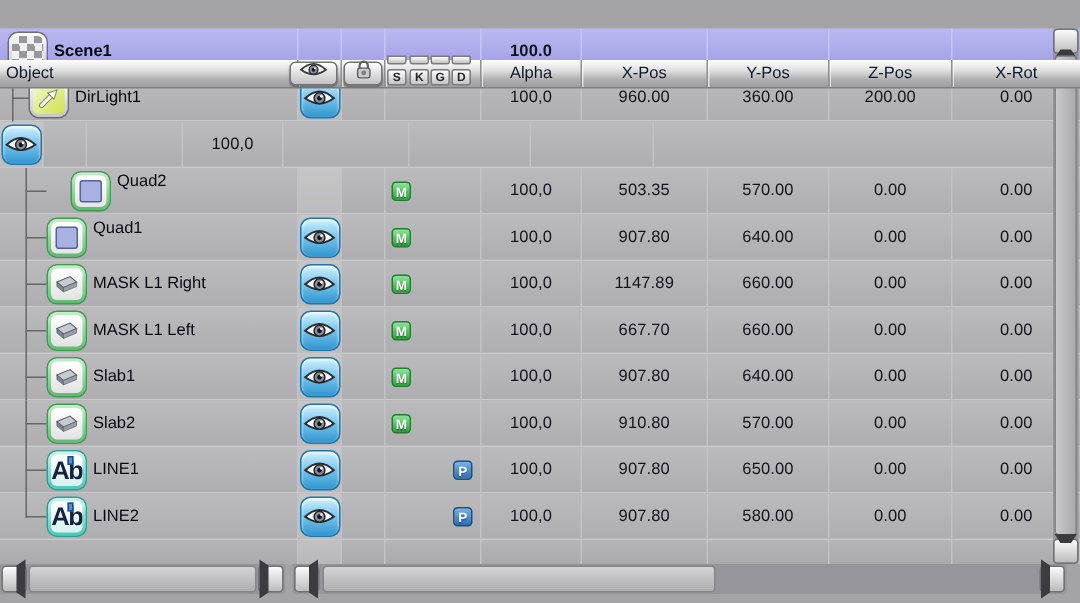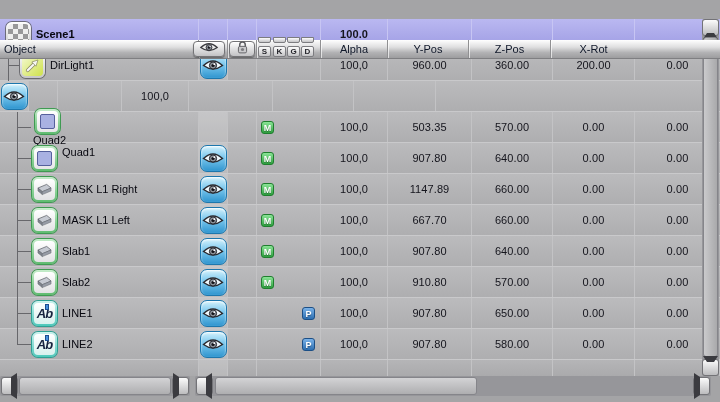--- a/index.html
+++ b/index.html
@@ -49,21 +49,21 @@
   .ring-teal{background:linear-gradient(#cdf3ef,#4cc8ba);box-shadow:0 0 0 1px #2da093;}
   .obj-icon .in{width:100%;height:100%;border-radius:4px;overflow:hidden;position:relative;
                 display:flex;align-items:center;justify-content:center;}
   .in.checker{background:repeating-conic-gradient(#98989a 0% 25%, #efefef 0% 50%) 0 0 / 10px 10px;}
   .in.checker-blue{background:repeating-conic-gradient(#82aec8 0% 25%, #eaf5fb 0% 50%) 0 0 / 10px 10px;}
   .in.dirlight{background:linear-gradient(135deg,#f4f9d4,#cfe24a);}
   .in.quadface{background:linear-gradient(#ffffff,#e6e6e8);}
   .in.quadface .sq{width:13px;height:13px;background:#a9b1e2;border:1px solid #55609c;border-radius:2px;}
   .in.slabface{background:linear-gradient(#ffffff,#e2e2e4);}
   .in.textface{background:linear-gradient(#ffffff,#d8f1ee);}
-  .ab{font-size:13px;font-weight:700;color:#17233e;line-height:1;letter-spacing:-1px;font-style:italic;}
+  .ab{font-size:17px;font-weight:700;color:#17233e;line-height:1;letter-spacing:-1px;}
   .pin{position:absolute;top:1px;left:11px;width:4px;height:6px;background:#4a90dc;border:1px solid #1c4e90;box-sizing:border-box;}
   
   .eye-ic{width:27px;height:27px;border-radius:7px;box-sizing:border-box;
           background:linear-gradient(#d2f1fc,#7cc8ee 45%,#2f95cf);border:1px solid #1d77ad;
           box-shadow:inset 0 1px 2px rgba(255,255,255,.95);
           display:flex;align-items:center;justify-content:center;}
   
   .badge{position:absolute;top:9px;width:13px;height:13px;border-radius:3px;box-sizing:border-box;
          font-size:9px;font-weight:700;color:#fff;display:flex;align-items:center;justify-content:center;
          text-shadow:0 1px 1px rgba(0,0,0,.35);}
@@ -109,20 +109,21 @@
 <body>
 
 <div class="panel">
 
   <div class="hdr">
     <div class="hcell w-obj">Object</div>
     <div class="hcell w-eye"></div>
     <div class="hcell w-lock"></div>
     <div class="hcell w-skgd"></div>
     <div class="hcell w-alpha">Alpha</div>
+    <div class="hcell w-x">X-Pos</div>
     <div class="hcell w-y">Y-Pos</div>
     <div class="hcell w-z">Z-Pos</div>
     <div class="hcell w-rot">X-Rot</div>
 
     <div class="hbtn eye">
       <span>
         <svg width="20" height="13" viewBox="0 0 22 15">
             <path d="M1.5 7.5 Q11 -1.5 20.5 7.5 Q11 14.5 1.5 7.5 Z" fill="#ececec" stroke="#3a3a3e" stroke-width="1.4"></path>
             <circle cx="11" cy="7.5" r="3.4" fill="#8a8f96" stroke="#2a2a30" stroke-width="1"></circle>
             <circle cx="11" cy="7.5" r="1.5" fill="#17171d"></circle>
@@ -221,21 +222,21 @@
         <div class="cell c-num n-alpha">100,0</div>
         <div class="cell c-num n-x"></div>
         <div class="cell c-num n-y"></div>
         <div class="cell c-num n-z"></div>
         <div class="cell c-num n-rot"></div>
       </div>
       <div class="row">
         <div class="cell c-object">
           <i class="tl" style="left:17px;top:0;width:1px;height:31px"></i>
           <i class="tl" style="left:17px;top:15px;width:14px;height:1px"></i>
-          <span style="margin-left:28px;display:flex;align-items:center;flex-direction:column;">
+          <span style="margin-left:48px;display:flex;">
             <span class="obj-icon ring-green">
               <span class="in quadface">
                 <span class="sq"></span>
               </span>
             </span>
             <span class="obj-label">Quad2</span>
           </span>
         </div>
         <div class="cell c-eye"></div>
         <div class="cell c-lock"></div>

